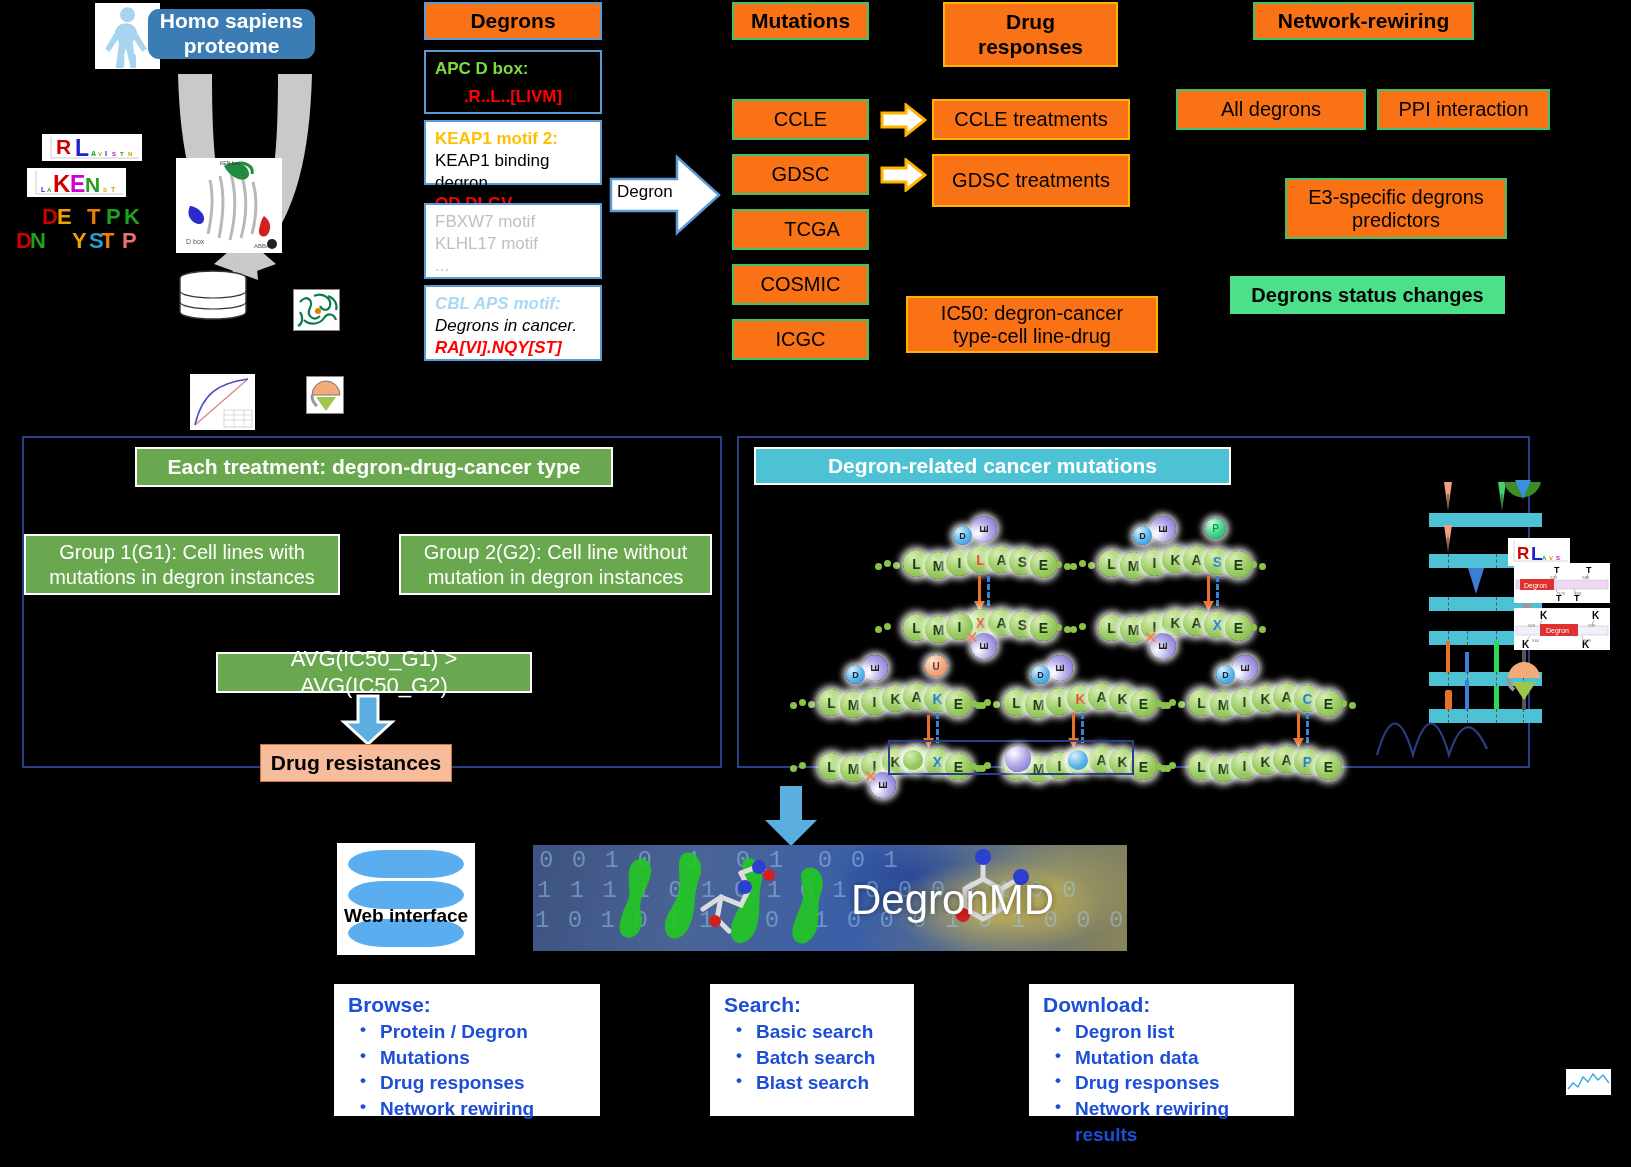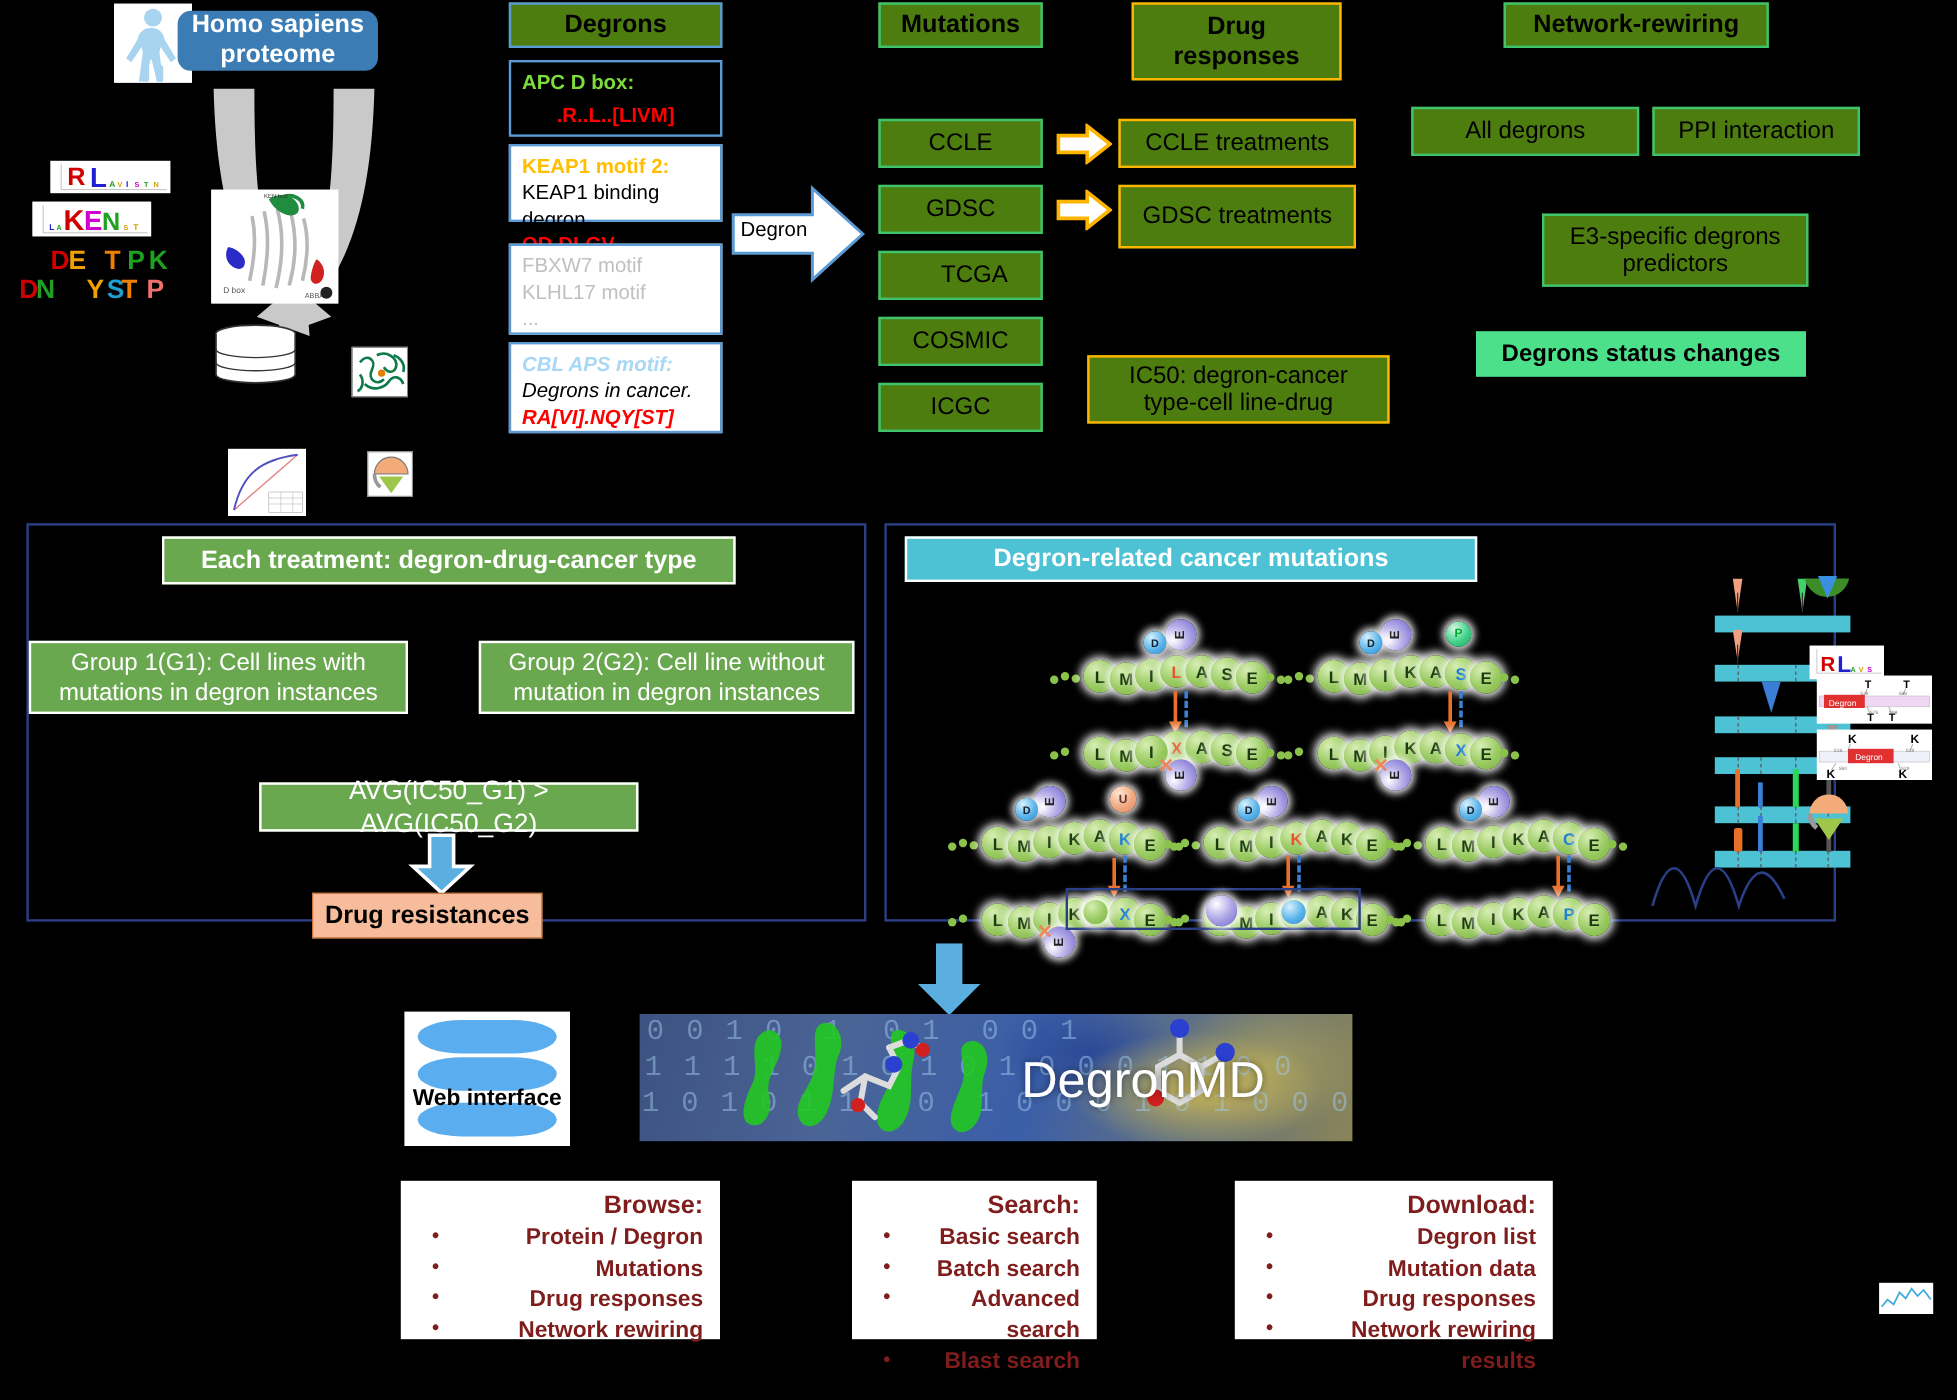--- a/index.html
+++ b/index.html
@@ -9,21 +9,21 @@
     width:1631px; height:1167px;
     background:#000;
     font-family:"Liberation Sans", sans-serif;
     position:relative;
     overflow:hidden;
   }
   .abs { position:absolute; }
 
   
   .box {
-    background:#4d7c0f; color:#000;
+    background:#f97316; color:#000;
     display:flex; align-items:center; justify-content:center;
     text-align:center; line-height:1.15;
   }
   .b-green  { border:2.5px solid #3ec46d; }
   .b-blue   { border:2.5px solid #5b9bd5; }
   .b-orange { border:2.5px solid #ffb400; }
   .title-box { font-weight:bold; font-size:21px; }
   .plain-box { font-size:20px; }
 
   
@@ -122,21 +122,21 @@
     font-family:"Liberation Sans", sans-serif;
     text-shadow:0 0 6px rgba(0,0,0,.45);
   }
   .binary {
     position:absolute; color:rgba(160,200,235,.5);
     font-family:"Liberation Mono", monospace; font-size:24px;
     letter-spacing:2px; line-height:1.08; white-space:pre;
   }
 
   
-  .info-card { background:#fff; color:#7f1d1d; padding:9px 14px;text-align:right; }
+  .info-card { background:#fff; color:#1d4ed8; padding:9px 14px; }
   .info-card h4 { margin:0 0 2px 0; font-size:21px; font-weight:bold; }
   .info-card ul { margin:0; padding:0 0 0 8px; list-style:none; }
   .info-card li { font-size:19px; font-weight:bold; line-height:1.35; position:relative; padding-left:24px; }
   .info-card li:before { content:"\2022"; position:absolute; left:4px; font-size:17px; }
 
   
   #webif { background:#fff; position:absolute; }
   .cyl-seg { position:absolute; background:#5aaef0; border-radius:50%/22px; }
   #webif-label { position:absolute; width:100%; text-align:center; font-weight:bold; font-size:19px; color:#000; }
 
@@ -818,21 +818,20 @@
     <li>Drug responses</li>
     <li>Network rewiring</li>
   </ul>
 </div>
 
 <div class="info-card abs" style="left:710px; top:984px; width:204px; height:132px;">
   <h4>Search:</h4>
   <ul>
     <li>Basic search</li>
     <li>Batch search</li>
-    <li>Advanced search</li>
     <li>Blast search</li>
   </ul>
 </div>
 
 <div class="info-card abs" style="left:1029px; top:984px; width:265px; height:132px;">
   <h4>Download:</h4>
   <ul>
     <li>Degron list</li>
     <li>Mutation data</li>
     <li>Drug responses</li>

